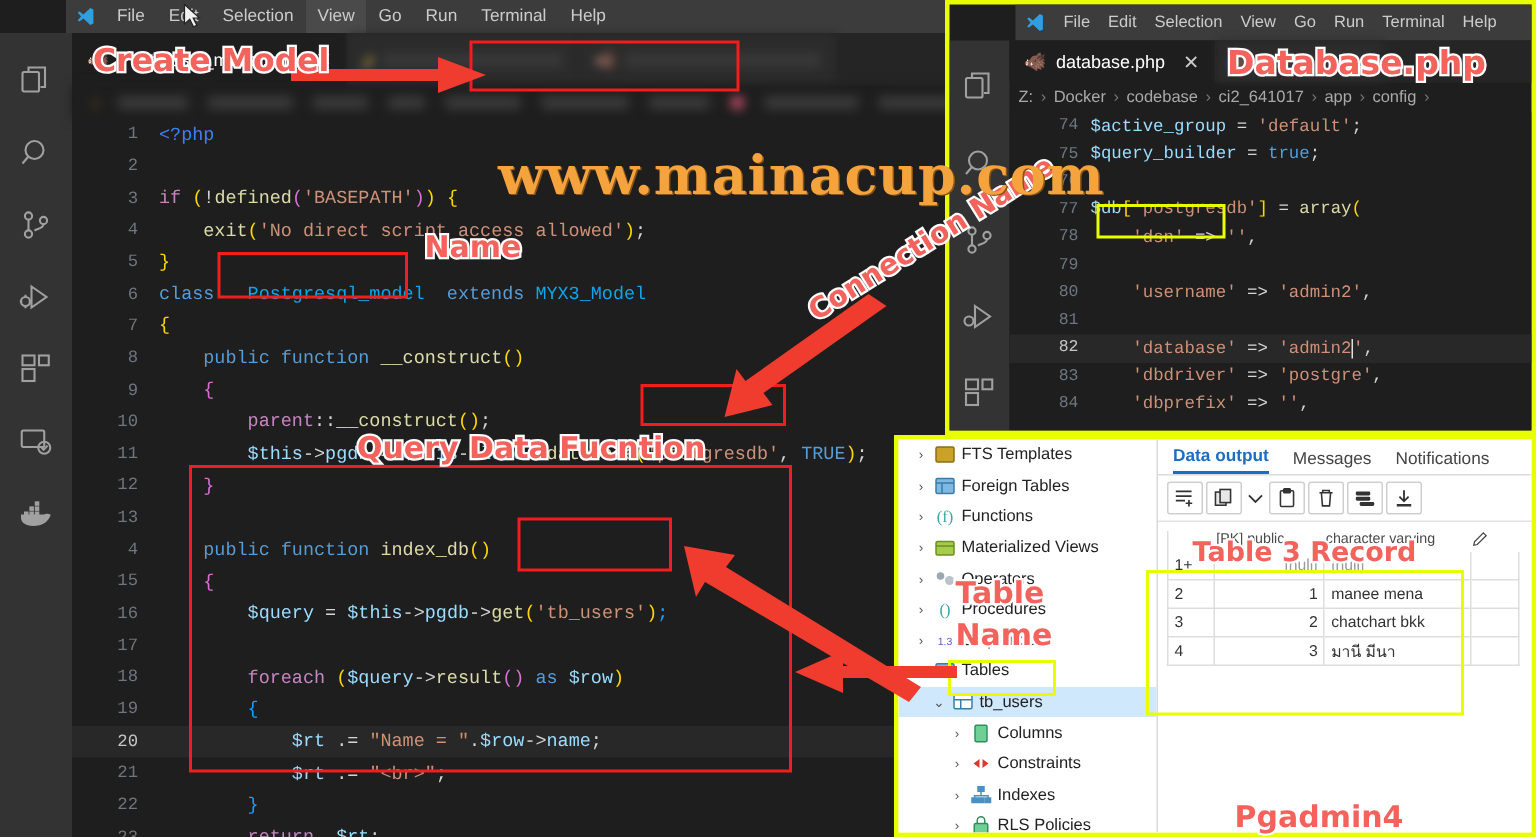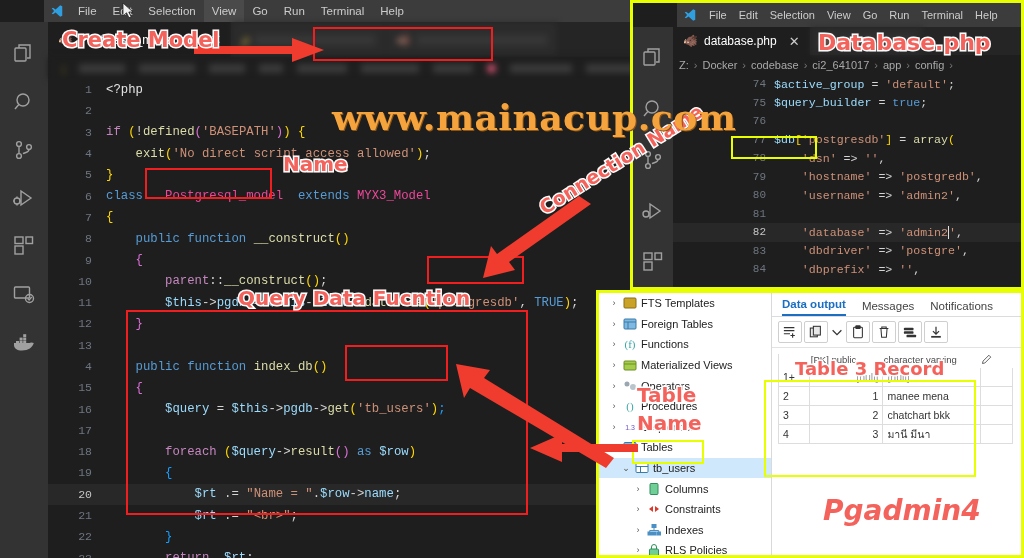--- a/index.html
+++ b/index.html
@@ -43,41 +43,41 @@
   .editor{position:absolute;left:48px;top:79px;right:0;bottom:0;background:#1e1e1e;}
   .coderow{display:flex;height:21.3px;align-items:center;}
   .gutter{width:44px;text-align:right;padding-right:14px;color:#6e7681;font-size:11.5px;
           font-family:"Liberation Mono",monospace;flex:none;}
   .gutter.cur{color:#c6c6c6;}
   .codetext{font-family:"Liberation Mono",monospace;font-size:12.3px;white-space:pre;color:#d4d4d4;}
 
   
   .t-kw{color:#569cd6;}     .t-kw2{color:#c586c0;}
   .t-str{color:#ce9178;}    .t-fn{color:#dcdcaa;}
-  .t-var{color:#9cdcfe;margin-top:32px;}    .t-cls{color:#ec4899;}
+  .t-var{color:#9cdcfe;margin-top:32px;}    .t-cls{color:#0ea5e9;}
   .t-op{color:#d4d4d4;}     .t-brk{color:#ffd700;}
-  .t-brk2{color:#da70d6;}   .t-brk3{color:#179fff;}    .t-tag{color:#e5e5e5;}
+  .t-brk2{color:#da70d6;}   .t-brk3{color:#179fff;}    .t-tag{color:#3b82f6;}
 
   .hl-line{background:#282828;}
 
   
   #vscode2{position:absolute;left:630px;top:0px;width:394px;height:290px;background:#1e1e1e;
            overflow:hidden;border:3px solid #e8ff00;box-sizing:border-box;}
   #vscode2 .titlebar{height:24px;}
   #vscode2 .menu span{padding:2px 6px;font-size:11px;}
   #vs2-activity{position:absolute;left:0;top:24px;width:40px;bottom:0;background:#333333;
                 display:flex;flex-direction:column;align-items:center;padding-top:6px;}
   #vs2-activity .actitem{width:40px;height:52px;}
   #vs2-tabs{position:absolute;left:40px;top:24px;right:0;height:28px;background:#252526;display:flex;}
   #vs2-bread{position:absolute;left:40px;top:52px;right:0;height:20px;display:flex;align-items:center;
              color:#a9a9a9;font-size:11px;gap:5px;padding-left:6px;}
   #vs2-bread .sep{color:#777;}
   #vs2-editor{position:absolute;left:40px;top:72px;right:0;bottom:0;background:#1e1e1e;}
   #vs2-editor .coderow{height:18.5px;}
-  #vs2-editor .gutter{width:46px;padding-right:8px;font-size:11px;margin-left:47px;}
+  #vs2-editor .gutter{width:46px;padding-right:8px;font-size:11px;}
   #vs2-editor .codetext{font-size:11.6px;}
 
   
   #pgadmin{position:absolute;left:596px;top:290px;width:428px;height:268px;background:#ffffff;
            overflow:hidden;border:3px solid #e8ff00;box-sizing:border-box;}
   #pg-tree{position:absolute;left:0;top:0;width:172px;bottom:0;background:#ffffff;
            border-right:1px solid #d9d9d9;overflow:hidden;}
   .treerow{display:flex;align-items:center;height:20.6px;padding-left:10px;font-size:11px;
            color:#222222;gap:4px;white-space:nowrap;}
   .treerow .chev{width:10px;color:#555;font-size:9px;display:inline-block;text-align:center;}
@@ -432,21 +432,20 @@
     <div class="coderow">
         <div class="gutter">77</div>
         <div class="codetext"><span class="t-var">$db</span><span class="t-brk">[</span><span class="t-str">'postgresdb'</span><span class="t-brk">]</span> <span class="t-op">=</span> <span class="t-fn">array</span><span class="t-brk">(</span></div>
       </div>
     <div class="coderow">
         <div class="gutter">78</div>
         <div class="codetext">    <span class="t-str">'dsn'</span> <span class="t-op">=&gt;</span> <span class="t-str">''</span>,</div>
       </div>
     <div class="coderow">
         <div class="gutter">79</div>
-        <div class="codetext">    <span class="t-str">'hostname'</span> <span class="t-op">=&gt;</span> <span class="t-str">'postgredb'</span>,</div>
       </div>
     <div class="coderow">
         <div class="gutter">80</div>
         <div class="codetext">    <span class="t-str">'username'</span> <span class="t-op">=&gt;</span> <span class="t-str">'admin2'</span>,</div>
       </div>
     <div class="coderow">
         <div class="gutter">81</div>
       </div>
     <div class="coderow hl-line">
         <div class="gutter cur">82</div>
@@ -719,14 +718,14 @@
 <div class="anno" style="left:238px;top:286px;font-size:20px;">
   <span>Query Data Fucntion</span></div>
 <div class="anno" style="left:637px;top:383px;font-size:20px;">
   <span>Table</span></div>
 <div class="anno" style="left:637px;top:411px;font-size:20px;">
   <span>Name</span></div>
 <div class="anno" style="left:818px;top:30px;font-size:22px;">
   <span>Database.php</span></div>
 <div class="anno" style="left:795px;top:358px;font-size:18px;">
   <span>Table 3 Record</span></div>
-<div class="anno" style="left:823px;top:494px;font-size:28px;font-style:italic;">
+<div class="anno" style="left:823px;top:532px;font-size:20px;">
   <span>Pgadmin4</span></div>
 
 </body></html>

